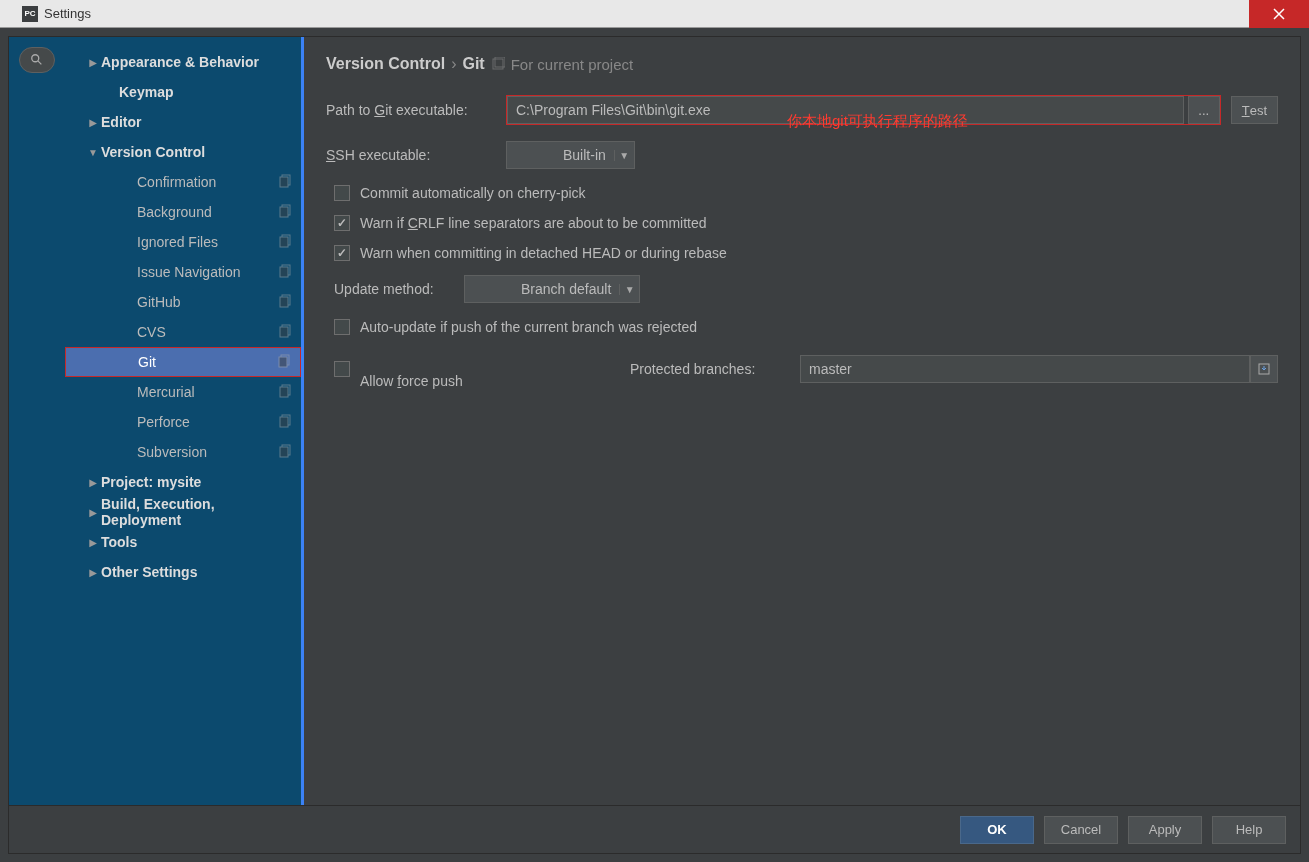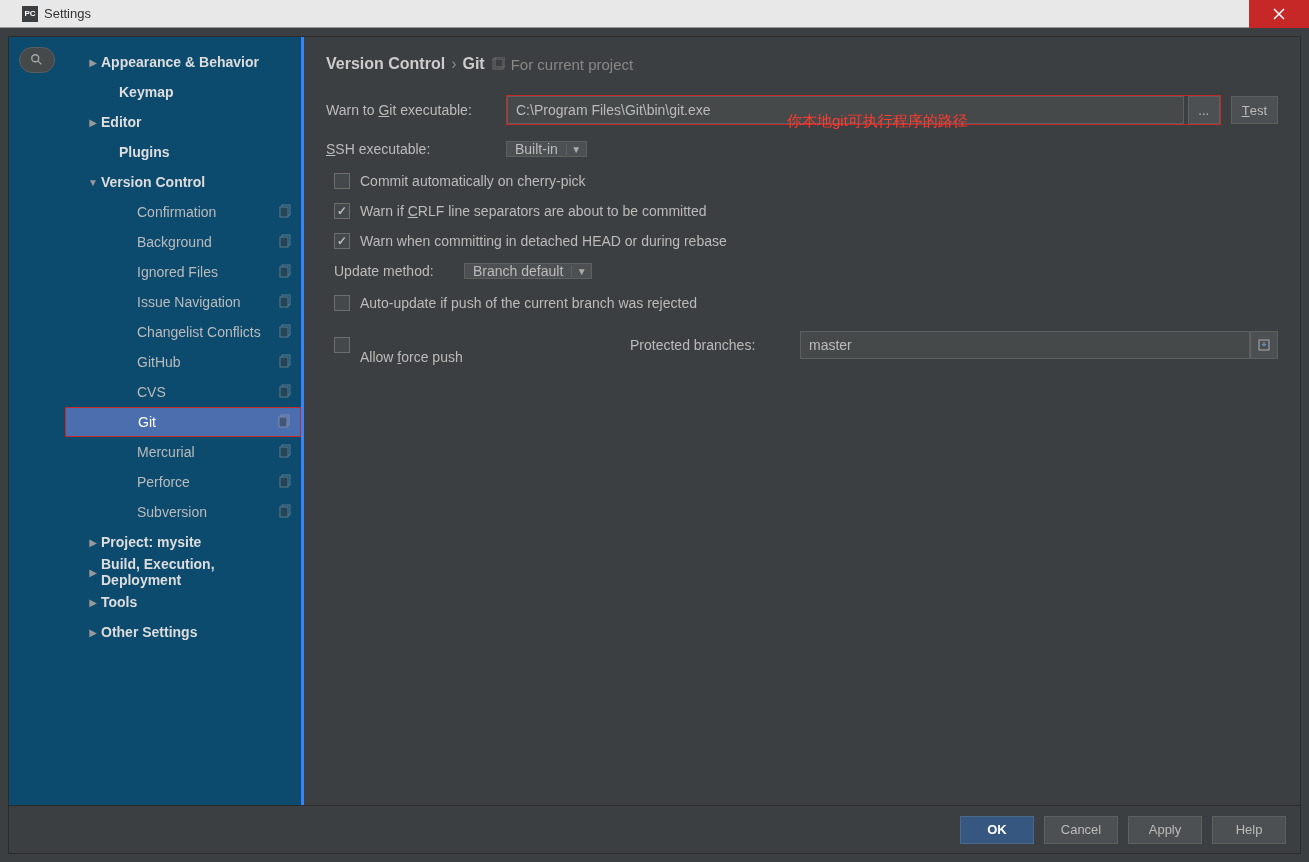--- a/index.html
+++ b/index.html
@@ -33,21 +33,21 @@
 .breadcrumb .sep { color: #888; }
 .breadcrumb .scope-icon { width: 14px; height: 14px; opacity: 0.6; }
 .breadcrumb .scope { color: #888; font-size: 15px; }
 .row { display: flex; align-items: center; margin-bottom: 16px; font-size: 14px; }
 .row .lbl { min-width: 180px; }
 .text-input { background: #45494a; border: 1px solid #5e6060; color: #bbb; padding: 5px 8px; font-size: 14px; height: 28px; }
 .path-wrap { display: flex; align-items: center; flex: 1; border: 1px solid #c62828; }
 .path-input { flex: 1; position: relative; }
 .overlay-text { position: absolute; top: 16px; left: 280px; color: #ff3b30; font-size: 15px; pointer-events: none; }
 .btn-small { background: #4c5052; border: 1px solid #5e6060; color: #bbb; height: 28px; padding: 0 10px; font-size: 13px; cursor: pointer; display: inline-flex; align-items: center; }
-.select-wrap { display: flex; align-items: center; background: #4c5052; border: 1px solid #5e6060; height: 16px; }
+.select-wrap { display: flex; align-items: center; background: #4c5052; border: 1px solid #5e6060; height: 28px; padding-left: 48px; }
 .select-wrap .sel-label { padding: 0 8px; font-size: 14px; }
 .select-wrap .sel-arrow { width: 20px; text-align: center; border-left: 1px solid #5e6060; font-size: 10px; color: #aaa; }
 .checkbox-row { display: flex; align-items: center; margin-bottom: 14px; font-size: 14px; gap: 10px; padding-left: 8px; }
 .chk { width: 16px; height: 16px; border: 1px solid #6e6e6e; background: #43494a; display: inline-flex; align-items: center; justify-content: center; }
 .chk.checked::after { content: "✓"; color: #bbb; font-size: 12px; font-weight: bold; }
 .u { text-decoration: underline; }
 .footer { height: 48px; border-top: 1px solid #2b2b2b; display: flex; align-items: center; justify-content: flex-end; padding: 12px 14px; gap: 10px; }
 .btn { background: #4c5052; border: 1px solid #5e6060; color: #bbb; height: 28px; min-width: 74px; font-size: 13px; cursor: pointer; }
 .btn.primary { background: #365880; border-color: #4a688a; color: #fff; font-weight: 600; }
 .prot-wrap { display: flex; align-items: center; flex: 1; }
@@ -85,24 +85,20 @@
               <span class="label">Appearance &amp; Behavior</span>
             </div>
             <div class="tree-item indent-1 bold">
               <span class="arrow"></span>
               <span class="label">Keymap</span>
             </div>
             <div class="tree-item indent-0 bold">
               <span class="arrow collapsed"></span>
               <span class="label">Editor</span>
             </div>
-            <div class="tree-item indent-1 bold">
-              <span class="arrow"></span>
-              <span class="label">Plugins</span>
-            </div>
             <div class="tree-item indent-0 bold">
               <span class="arrow expanded"></span>
               <span class="label">Version Control</span>
             </div>
             <div class="tree-item indent-2">
               <span class="arrow"></span>
               <span class="label">Confirmation</span>
               <span><svg class="copy-svg copy-icon" viewBox="0 0 14 14">
                   <rect x="3" y="1" width="8" height="10" fill="none" stroke="#aaa"></rect>
                   <rect x="1" y="3" width="8" height="10" fill="#3c3f41" stroke="#aaa"></rect>
@@ -120,28 +116,20 @@
               <span class="arrow"></span>
               <span class="label">Ignored Files</span>
               <span><svg class="copy-svg copy-icon" viewBox="0 0 14 14">
                   <rect x="3" y="1" width="8" height="10" fill="none" stroke="#aaa"></rect>
                   <rect x="1" y="3" width="8" height="10" fill="#3c3f41" stroke="#aaa"></rect>
                 </svg></span>
             </div>
             <div class="tree-item indent-2">
               <span class="arrow"></span>
               <span class="label">Issue Navigation</span>
-              <span><svg class="copy-svg copy-icon" viewBox="0 0 14 14">
-                  <rect x="3" y="1" width="8" height="10" fill="none" stroke="#aaa"></rect>
-                  <rect x="1" y="3" width="8" height="10" fill="#3c3f41" stroke="#aaa"></rect>
-                </svg></span>
-            </div>
-            <div class="tree-item indent-2">
-              <span class="arrow"></span>
-              <span class="label">Changelist Conflicts</span>
               <span><svg class="copy-svg copy-icon" viewBox="0 0 14 14">
                   <rect x="3" y="1" width="8" height="10" fill="none" stroke="#aaa"></rect>
                   <rect x="1" y="3" width="8" height="10" fill="#3c3f41" stroke="#aaa"></rect>
                 </svg></span>
             </div>
             <div class="tree-item indent-2">
               <span class="arrow"></span>
               <span class="label">GitHub</span>
               <span><svg class="copy-svg copy-icon" viewBox="0 0 14 14">
                   <rect x="3" y="1" width="8" height="10" fill="none" stroke="#aaa"></rect>
@@ -213,21 +201,21 @@
     <span class="sep">›</span>
     <span class="b-bold">Git</span>
     <svg class="scope-icon" viewBox="0 0 14 14">
               <rect x="2" y="2" width="10" height="10" fill="none" stroke="#888"></rect>
               <rect x="4" y="0" width="10" height="10" fill="none" stroke="#888"></rect>
             </svg>
     <span class="scope">For current project</span>
   </div>
 
   <div class="row">
-    <span class="lbl"><span>Warn to </span><span class="u">G</span><span>it executable:</span></span>
+    <span class="lbl"><span>Path to </span><span class="u">G</span><span>it executable:</span></span>
     <div class="path-wrap">
       <div class="path-input" style="flex:1;position:relative;">
         <input class="text-input" style="width: 100%;" value="C:\Program Files\Git\bin\git.exe">
         <span class="overlay-text">你本地git可执行程序的路径</span>
       </div>
       <button class="btn-small" style="margin-left:4px;width:32px;justify-content:center;">...</button>
     </div>
     <button class="btn-small" style="margin-left:10px;">
               <span class="u">T</span>
               <span>est</span>

